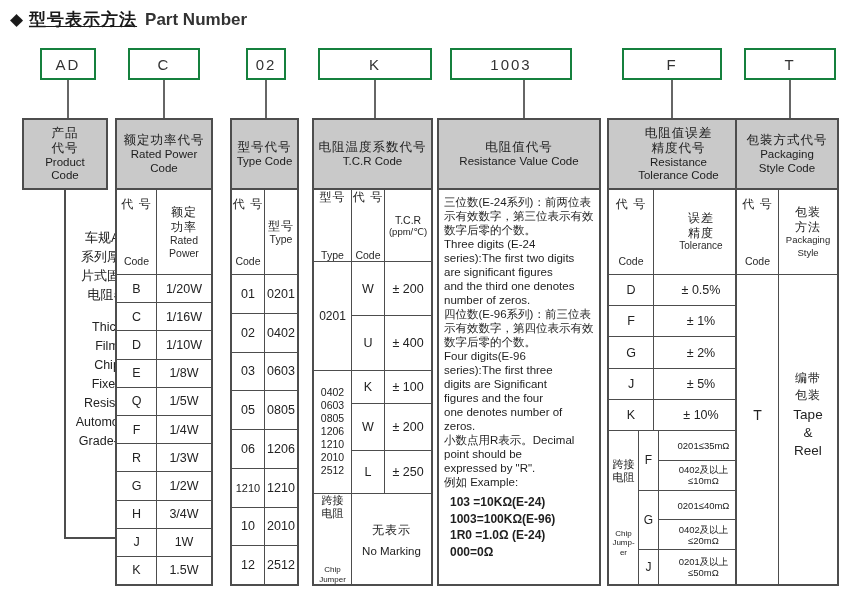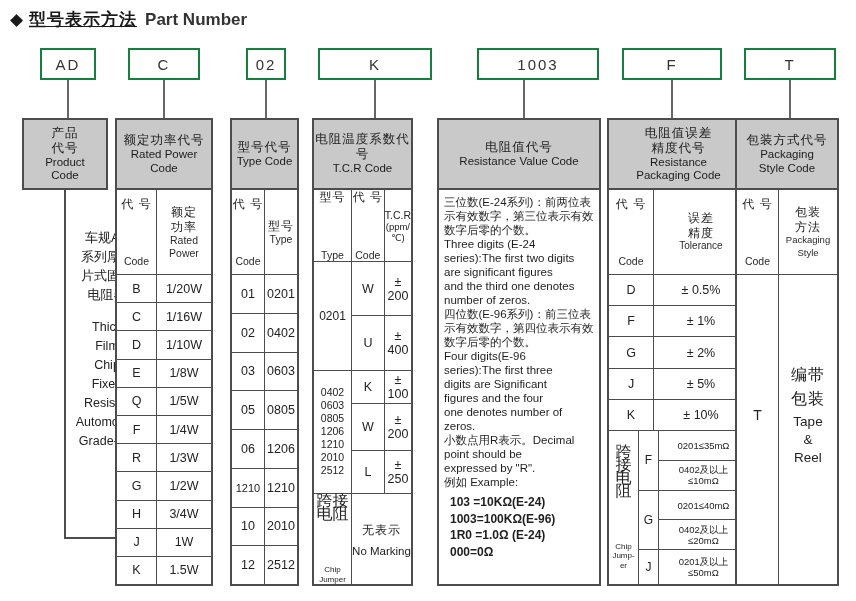--- a/index.html
+++ b/index.html
@@ -29,21 +29,21 @@
   .hdr .en { font-size:11.5px; line-height:13.5px; }
 
   .bodybox {
     position:absolute; top:190px; height:396px; border:2px solid #4d4d4d; border-top:none;
     box-sizing:border-box; background:#fff; display:flex; flex-direction:column;
   }
   
   .pos1 { left:22px;  width:86px;  }
   .pos2 { left:115px; width:98px;  }
   .pos3 { left:230px; width:69px;  }
-  .pos4 { left:312px; width:101px; }
+  .pos4 { left:312px; width:121px; }
   .pos5 { left:437px; width:164px; }
   .pos6 { left:607px; width:143px; }
   .pos7 { left:735px; width:104px; }
   .body1 { height:349px;margin-left:42px; }
 
   .cell { display:flex; flex-direction:column; align-items:center; justify-content:center;
           text-align:center; box-sizing:border-box; }
   .br { border-right:1.5px solid #4d4d4d;gap:44px; }
   .bb { border-bottom:1.5px solid #4d4d4d; }
 
@@ -67,21 +67,21 @@
   .prod-zh { font-size:13px; line-height:19px; text-align:center; }
   .prod-en { font-size:12.5px; line-height:19px; text-align:center; margin-top:14px; }
 
   
   .tcr-group { display:flex; box-sizing:border-box; }
   .tcr-type { font-size:12px; }
   .tcr-type-multi { font-size:10.5px; line-height:13px; }
   .tcr-sub { flex:1; display:flex; flex-direction:column; }
   .tcr-srow { display:flex; flex:1; }
   .tcr-srow + .tcr-srow { border-top:1.5px solid #4d4d4d; }
-  .jump-zh { font-size:16px; line-height:13px; }
+  .jump-zh { font-size:11px; line-height:13px; }
   .jump-en { font-size:8px; line-height:9.5px; margin-top:1px; }
   .nomark-zh { font-size:12px; letter-spacing:1px; }
   .nomark-en { font-size:11.5px; margin-top:6px; }
 
   
   .rv-body { padding:5px 4px 0 5px; }
   .rv-text { font-size:11.5px; line-height:14px; text-align:left; color:#1e1e1e; }
   .rv-ex   { font-size:12px; line-height:16.5px; text-align:left; margin-top:5px; padding-left:6px; color:#1e1e1e;font-weight:bold; }
 
   
@@ -90,39 +90,39 @@
   .jgroup { display:flex; }
   .jgroup + .jgroup { border-top:1.5px solid #4d4d4d; }
   .jcode { font-size:12px; }
   .jvals { flex:1; display:flex; flex-direction:column; }
   .jval  { flex:1; display:flex; align-items:center; justify-content:center; text-align:center;
            font-size:9.5px; line-height:11px; }
   .jval + .jval { border-top:1.5px solid #4d4d4d; }
 
   
   .pack-code { font-size:14px; }
-  .pack-zh { font-size:16px; line-height:24px; letter-spacing:1px; }
+  .pack-zh { font-size:12px; line-height:17px; letter-spacing:1px; }
   .pack-en { font-size:13.5px; line-height:18px; margin-top:2px; }
   .pack-row { flex:1; display:flex; }
   .pack-val { padding-bottom:30px; }
 </style>
 </head>
 <body>
 
 <div class="canvas">
 
   <div class="title">
     <span>◆</span><span class="zh">型号表示方法</span><span class="en">Part Number</span>
   </div>
 
   <div class="pn-box" style="left:40px;width:56px;">AD</div>
   <div class="pn-box" style="left:128px;width:72px;">C</div>
   <div class="pn-box" style="left:246px;width:40px;">02</div>
   <div class="pn-box" style="left:318px;width:114px;">K</div>
-  <div class="pn-box" style="left:477px;width:122px;">1003</div>
+  <div class="pn-box" style="left:450px;width:122px;">1003</div>
   <div class="pn-box" style="left:622px;width:100px;">F</div>
   <div class="pn-box" style="left:744px;width:92px;">T</div>
 
   <div class="connector" style="left:67px;"></div>
   <div class="connector" style="left:163px;"></div>
   <div class="connector" style="left:265px;"></div>
   <div class="connector" style="left:374px;"></div>
   <div class="connector" style="left:523px;"></div>
   <div class="connector" style="left:671px;"></div>
   <div class="connector" style="left:789px;"></div>
@@ -147,21 +147,21 @@
     <div class="en pre">T.C.R Code</div>
   </div>
   <div class="hdr pos5">
     <div class="zh pre">电阻值代号</div>
     <div class="en pre">Resistance Value Code</div>
   </div>
   <div class="hdr pos6">
     <div class="zh pre">电阻值误差
 精度代号</div>
     <div class="en pre">Resistance
-Packaging Code</div>
+Tolerance Code</div>
   </div>
   <div class="hdr pos7">
     <div class="zh pre">包装方式代号</div>
     <div class="en pre">Packaging
 Style Code</div>
   </div>
 
   <div class="bodybox body1 pos1 cell prod-body">
     <div class="prod-zh pre">车规AD
 系列厚膜

